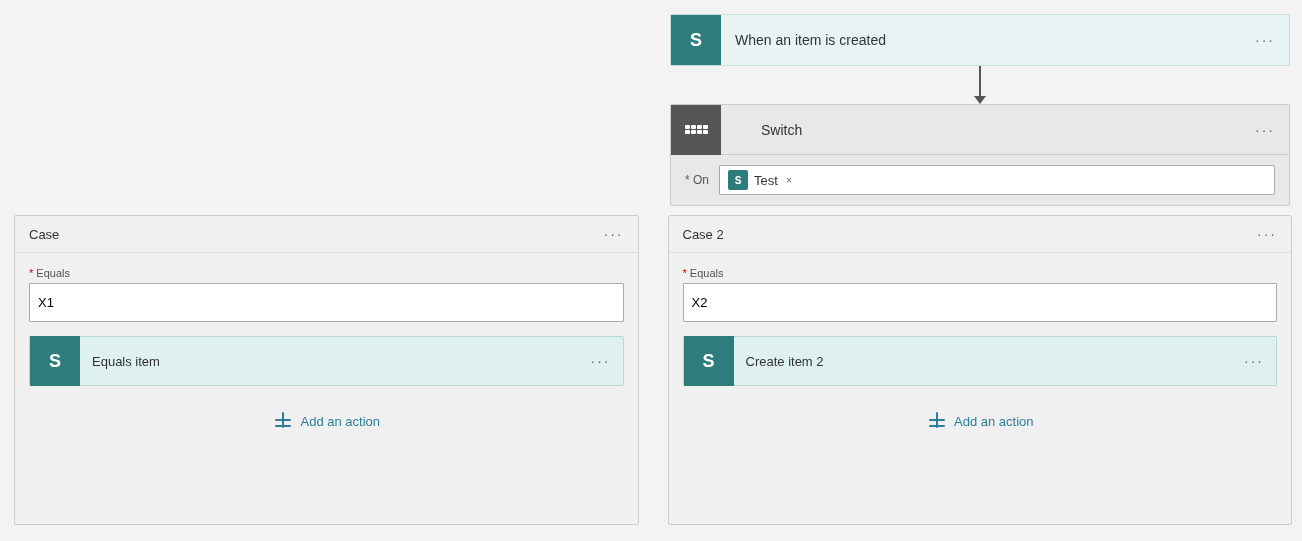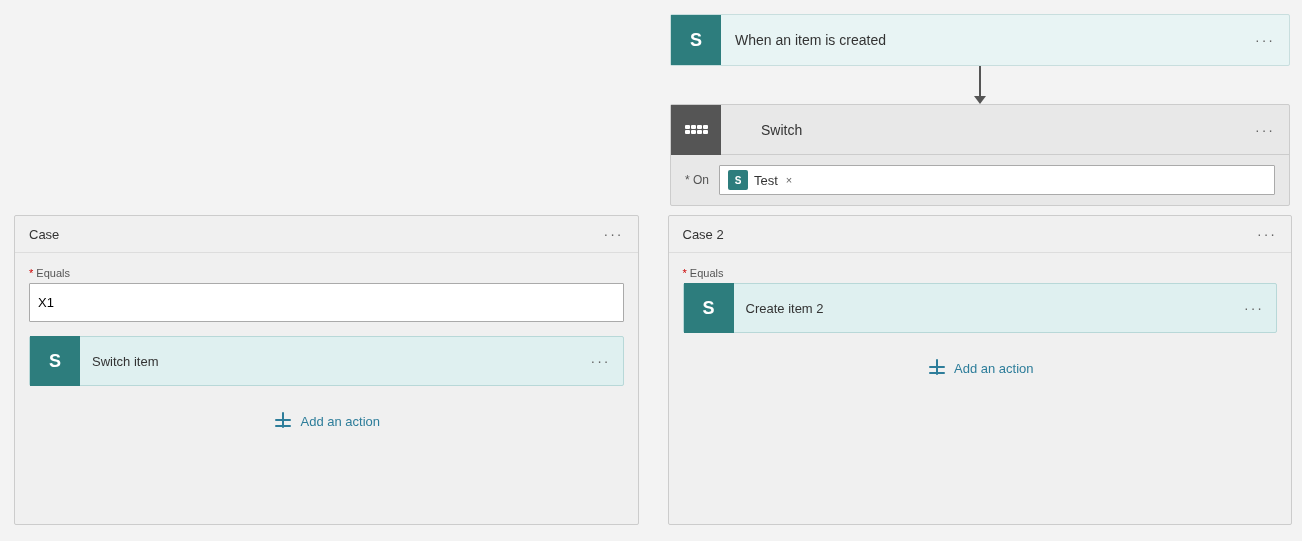--- a/index.html
+++ b/index.html
@@ -393,21 +393,21 @@
       </div>
       <div class="case-body">
         <div class="equals-label">
           <span class="req">* </span><span>Equals</span>
         </div>
         <input class="equals-input" type="text" value="X1" style="">
         <div class="action-card">
           <div class="action-card-icon">
             <span class="letter" style="color:white;font-size:18px;font-weight:bold;">S</span>
           </div>
-          <div class="action-card-title">Switch item</div>
+          <div class="action-card-title">Equals item</div>
           <div class="action-card-more three-dots">···</div>
         </div>
         <button class="add-action-btn">
           <span class="add-action-icon">
             <svg viewBox="0 0 20 20" fill="none" xmlns="http://www.w3.org/2000/svg">
               <rect x="2" y="8" width="16" height="2" rx="1" fill="#2d7d9a"></rect>
               <rect x="9" y="1" width="2" height="16" rx="1" fill="#2d7d9a"></rect>
               <rect x="2" y="14" width="16" height="2" rx="1" fill="#2d7d9a"></rect>
             </svg>
           </span>
@@ -418,20 +418,21 @@
 
     <div class="case-box">
       <div class="case-header">
         <span class="case-title">Case 2</span>
         <span class="case-more three-dots">···</span>
       </div>
       <div class="case-body">
         <div class="equals-label">
           <span class="req">* </span><span>Equals</span>
         </div>
+        <input class="equals-input" type="text" value="X2" style="">
         <div class="action-card">
           <div class="action-card-icon">
             <span class="letter" style="color:white;font-size:18px;font-weight:bold;">S</span>
           </div>
           <div class="action-card-title">Create item 2</div>
           <div class="action-card-more three-dots">···</div>
         </div>
         <button class="add-action-btn">
           <span class="add-action-icon">
             <svg viewBox="0 0 20 20" fill="none" xmlns="http://www.w3.org/2000/svg">

